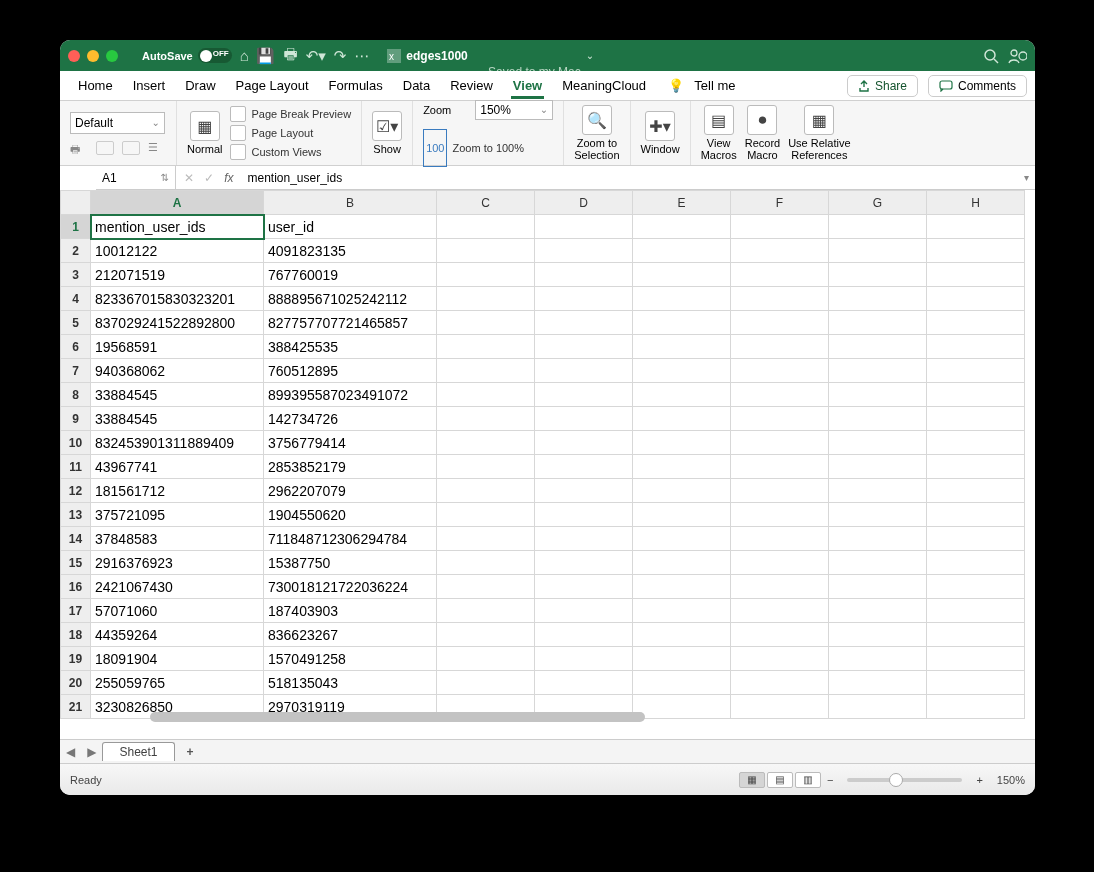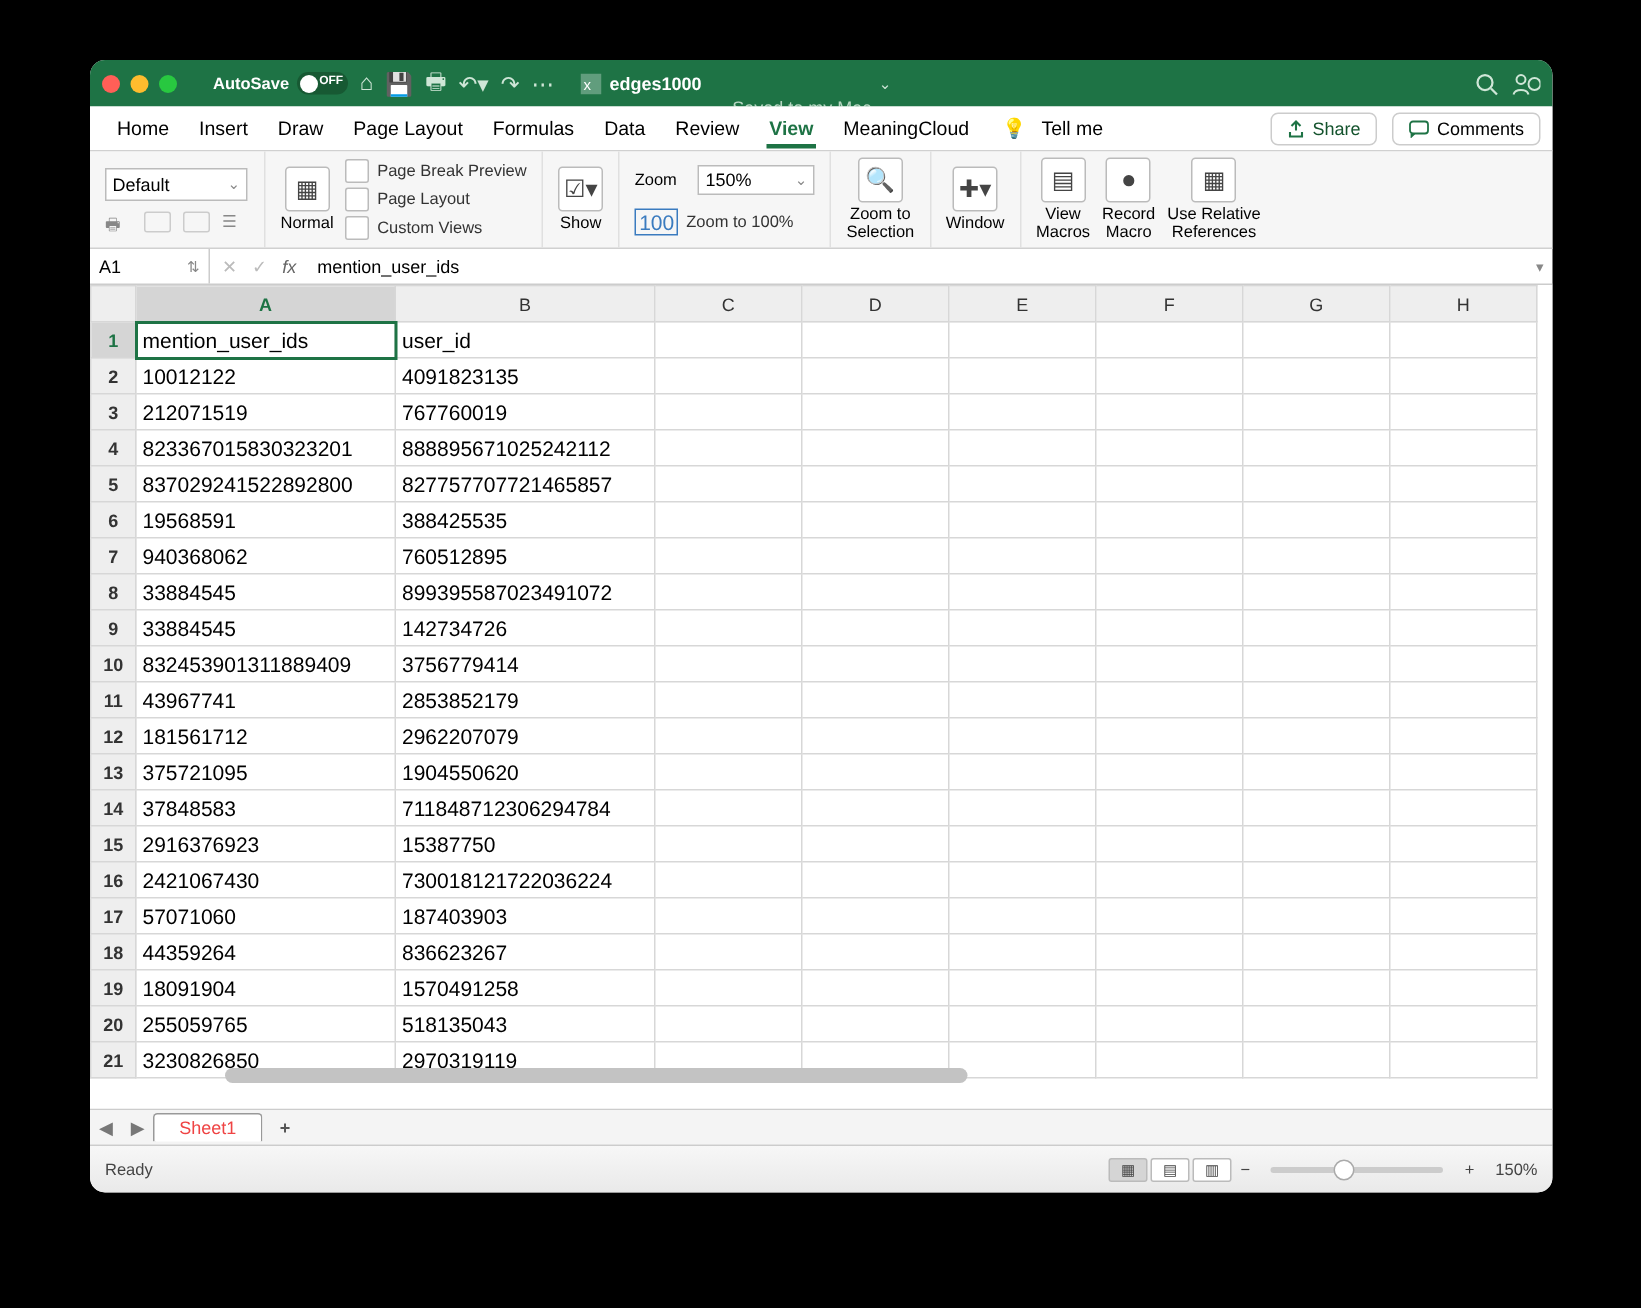--- a/index.html
+++ b/index.html
@@ -32,21 +32,21 @@
   .rgroup { border-right:1px solid #e0e0e0; padding:4px 10px; display:flex; align-items:center; gap:8px;}
   .rgroup .stack{display:flex; flex-direction:column; gap:3px;}
   .rgroup .big{display:flex; flex-direction:column; align-items:center; gap:2px; cursor:pointer;}
   .bigicon{width:30px;height:30px;border:1px solid #bbb;border-radius:3px;display:flex;align-items:center;justify-content:center;background:#fff;font-size:16px;color:#444;}
   .smallline{display:flex;align-items:center;gap:5px;cursor:pointer;color:#333}
   .smicon{width:16px;height:16px;border:1px solid #bbb;border-radius:2px;display:inline-block;background:#fff;}
   .fontbox{width:95px;height:22px;border:1px solid #bbb;background:#fff;font-size:12px;padding:0 4px;display:flex;align-items:center;justify-content:space-between;}
   .srow{display:flex;gap:8px;margin-top:4px;}
   .srow .ic{width:18px;height:14px;border:1px solid #ccc;border-radius:2px;}
   
-  .formulabar { border-bottom:1px solid #ccc; height:24px; display:flex; align-items:center; font-size:12px;}
+  .formulabar { border-bottom:1px solid #ccc; height:24px; display:flex; align-items:center; font-size:12px;margin-left:36px;}
   .namebox { width:80px; border-right:1px solid #ccc; padding:0 6px; display:flex; align-items:center; justify-content:space-between; height:100%;}
   .fx { padding:0 8px; color:#666; display:flex; gap:10px;}
   .fxlabel{font-style:italic;color:#666;}
   .formulainput{flex:1;padding:0 6px;}
   .drop{color:#888;font-size:10px;}
   
   .gridwrap{flex:1; overflow:hidden; position:relative; background:#fff;}
   table.grid{border-collapse:collapse;table-layout:fixed;font-size:14px;}
   .grid th, .grid td{border:1px solid #d7d7d7; height:24px;}
   .grid thead th{background:#eeeeee; font-weight:400; color:#333; font-size:12px;}
@@ -55,21 +55,21 @@
   .grid .colX{width:98px;}
   .grid td.cell{padding:0 4px;text-align:left;white-space:nowrap;overflow:hidden;}
   .grid thead th.sel{background:#d5d5d5;color:#1e7345;font-weight:600;}
   .grid .rowhdr.sel{background:#d5d5d5;color:#1e7345;font-weight:600;}
   .grid td.selected{outline:2px solid #1e7345; outline-offset:-1px;}
   .corner{width:30px;background:#eee;}
   .hscroll{position:absolute;bottom:17px;left:90px;height:10px;width:495px;background:#c3c3c3;border-radius:5px;}
   
   .sheettabs{height:24px;border-top:1px solid #ccc;background:#f4f4f4;display:flex;align-items:center;font-size:12px;}
   .navbtn{padding:0 6px;color:#777;cursor:pointer;}
-  .sheet{border:1px solid #999;border-bottom:none;background:#fff;padding:2px 16px;color:#ef4444;font-weight:500;border-radius:3px 3px 0 0;}
+  .sheet{border:1px solid #999;border-bottom:none;background:#fff;padding:2px 16px;color:#404040;font-weight:500;border-radius:3px 3px 0 0;}
   .addsheet{padding:0 12px;cursor:pointer;color:#555;font-weight:bold;}
   
   .statusbar{height:32px;background:linear-gradient(#f7f7f7,#e9e9e9);border-top:1px solid #ccc;display:flex;align-items:center;font-size:11px;color:#444;padding:0 10px;}
   .statusbar .sp{flex:1;}
   .viewbtns{display:flex;gap:2px;}
   .vbtn{width:26px;height:16px;border:1px solid #bbb;border-radius:2px;background:#fff;display:flex;align-items:center;justify-content:center;font-size:10px;}
   .vbtn.on{background:#d5d5d5;}
   .zoomslider{width:115px;height:4px;background:#ccc;border-radius:2px;position:relative;margin:0 8px;}
   .zoomslider::after{content:"";position:absolute;width:12px;height:12px;background:#fff;border:1px solid #aaa;border-radius:50%;top:-5px;left:42px;}
   .zm{padding:0 6px;cursor:pointer;}
@@ -191,29 +191,29 @@
       </div>
     </div>
     <div class="rgroup">
       <div class="big">
         <div class="bigicon">☑▾</div>
         <span>Show</span>
       </div>
     </div>
     <div class="rgroup">
       <div class="stack">
-        <div style="display:flex;align-items:center;gap:14px;">
+        <div style="display:flex;align-items:center;gap:24px;">
           <span>Zoom</span>
           <div class="zoompick">
               <span>150%</span>
               <span class="drop">⌄</span>
             </div>
         </div>
         <div class="smallline" style="margin-top:6px;">
-          <span style="color:#3a7bbf;font-size:14px;border:1px solid #3a7bbf;padding:0 2px;">100</span>
+          <span style="color:#3a7bbf;font-size:11px;border:1px solid #3a7bbf;padding:12px 2px;">100</span>
           <span>Zoom to 100%</span>
         </div>
       </div>
     </div>
     <div class="rgroup">
       <div class="big">
         <div class="bigicon">🔍</div>
         <span style="white-space:pre;text-align:center;">Zoom to
 Selection</span>
       </div>

